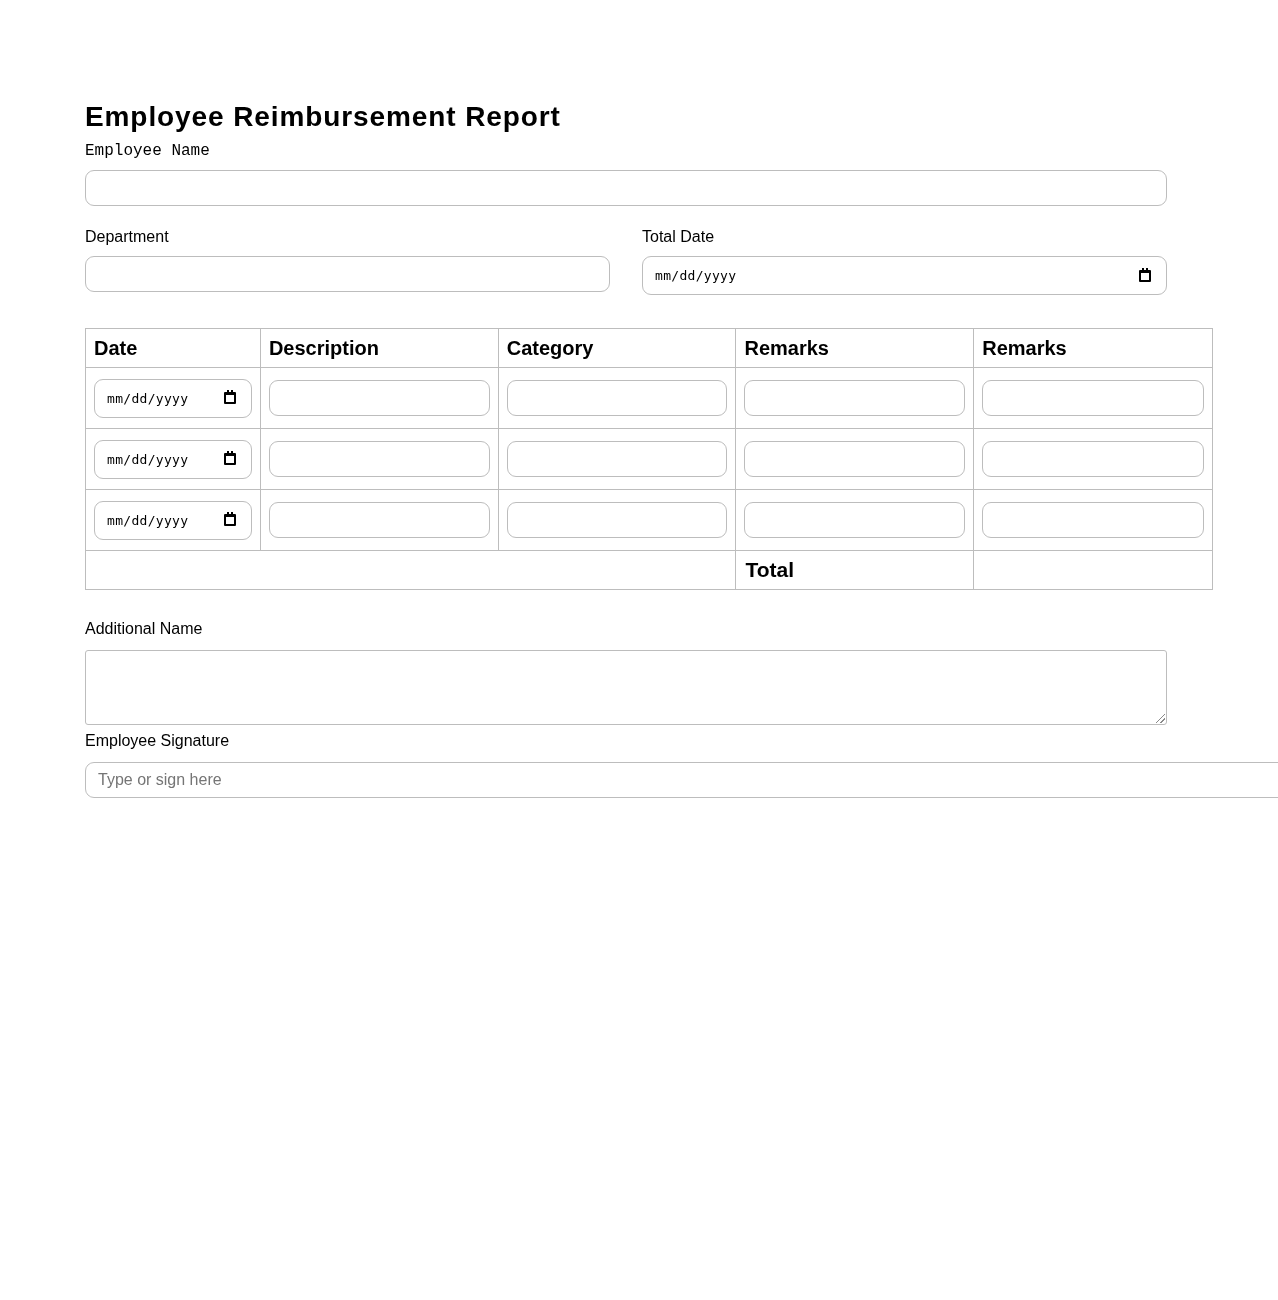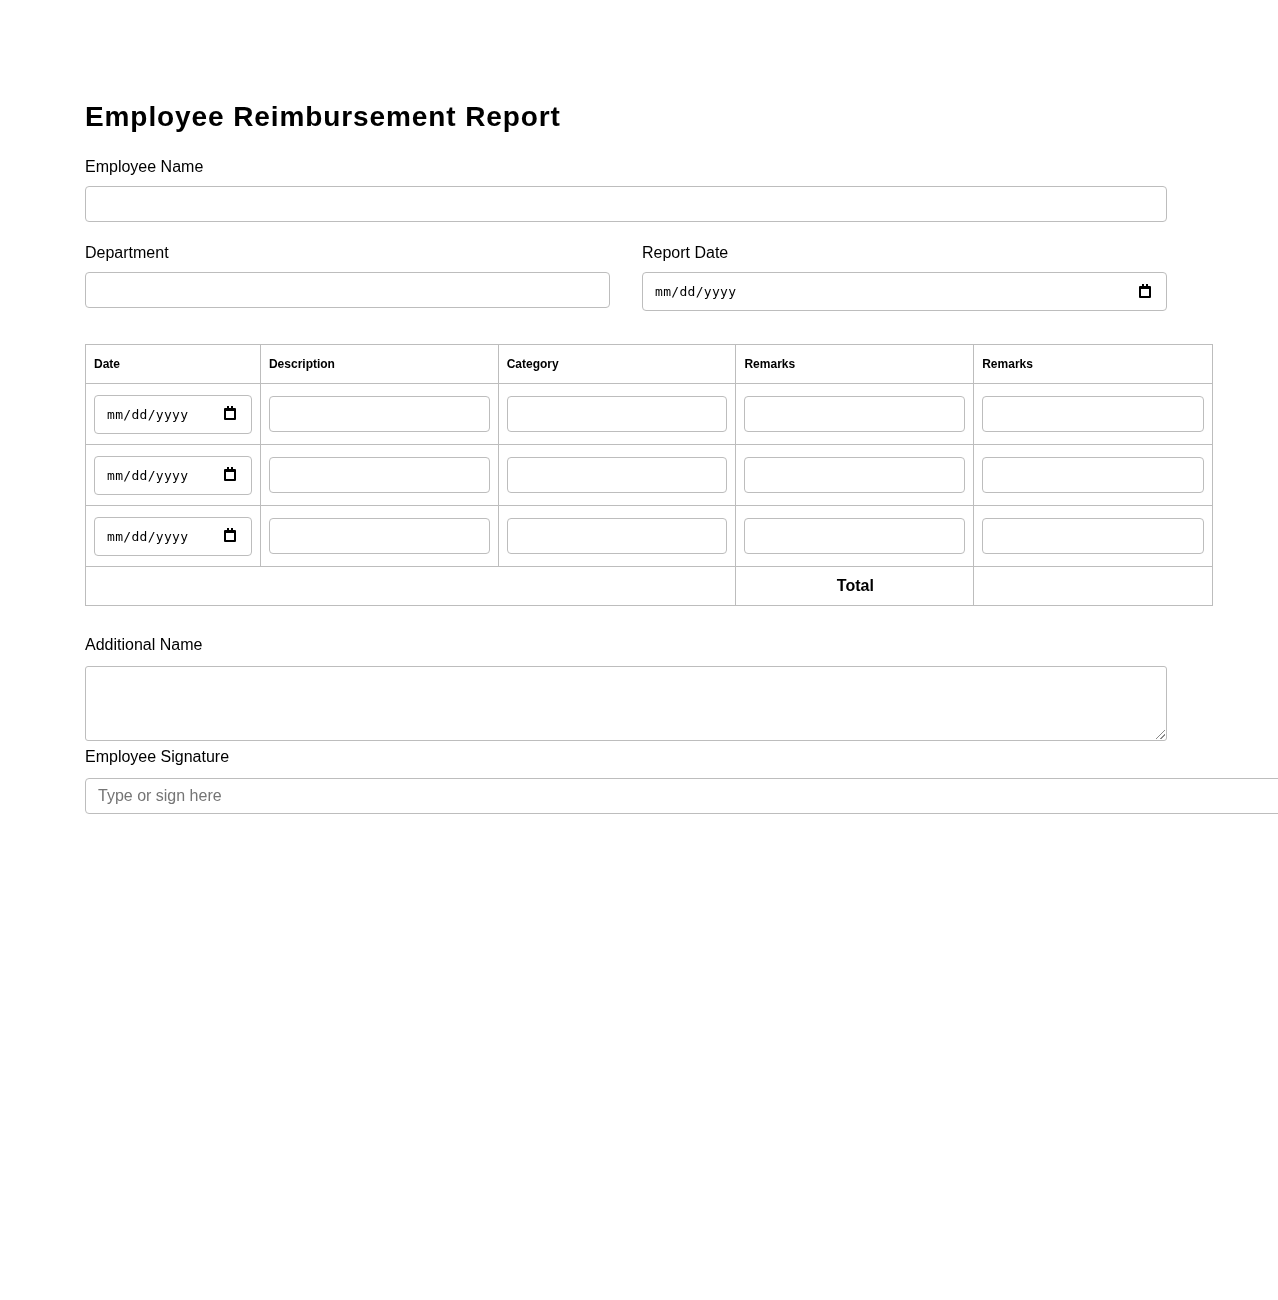--- a/index.html
+++ b/index.html
@@ -35,21 +35,21 @@
       display: block;
       font-size: 16px;
       line-height: 18px;
       height: 18px;
       margin-bottom: 10px;
     }
     .input {
       width: 100%;
       height: 36px;
       border: 1px solid #bdbdbd;
-      border-radius: 4px;
+      border-radius: 9px;
       background: #fff;
       font-family: "Liberation Sans", sans-serif;
       font-size: 16px;
       padding: 0 12px;
       display: flex;
       align-items: center;
       color: #757575;
       text-align: center;
     }
     .date-input {
@@ -75,45 +75,45 @@
       content: "";
       position: absolute;
       top: -5px;
       width: 2px;
       height: 3px;
       background: #000;
     }
     .cal-icon::before { left: 1px; }
     .cal-icon::after { right: 1px; }
 
-    .row1 { margin-top: 20px; }
+    .row1 { margin-top: 4px; font-family: Liberation Mono, monospace; }
     .row2 { margin-top: 22px; }
     .row2 .field:first-child .input { height: 36px; }
 
     table {
       margin-top: 33px;
       border-collapse: collapse;
       width: 1128px;
     }
     th, td {
       border: 1px solid #bdbdbd;
       padding: 0 8px;
       text-align: left;
       vertical-align: middle;
     }
     th {
-      font-size: 12px;
+      font-size: 20px;
       font-weight: bold;
       height: 39px;
     }
     td { height: 61px; }
     td .input { height: 36px; }
     td .date-input { height: 39px; padding: 0 12px; }
     .total-row td { height: 39px; }
-    .total-label { font-weight: bold; font-size: 16px; padding-left: 9px; text-align: center; }
+    .total-label { font-weight: bold; font-size: 21px; padding-left: 9px; }
 
     .notes-block { margin-top: 30px; }
     .notes-block .label { margin-bottom: 12px; }
     .textarea {
       width: 1082px;
       height: 75px;
       border: 1px solid #bdbdbd;
       border-radius: 3px;
       position: relative;
       background: #fff;
@@ -143,21 +143,21 @@
       <div class="input"></div>
     </div>
   </div>
 
   <div class="row row2">
     <div class="field">
       <span class="label">Department</span>
       <div class="input"></div>
     </div>
     <div class="field">
-      <span class="label">Report Date</span>
+      <span class="label">Total Date</span>
       <div class="input date-input">
         <span class="date-text">mm/dd/yyyy</span>
         <span class="cal-icon"></span>
       </div>
     </div>
   </div>
 
   <table>
     <colgroup>
       <col style="width:175px">

